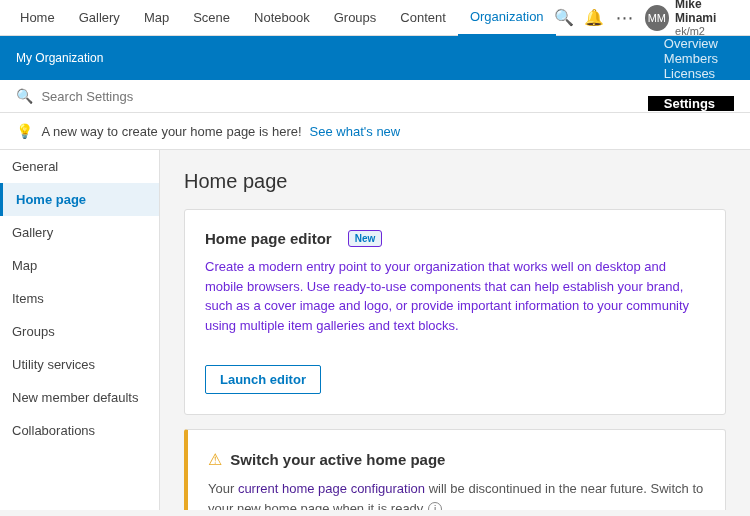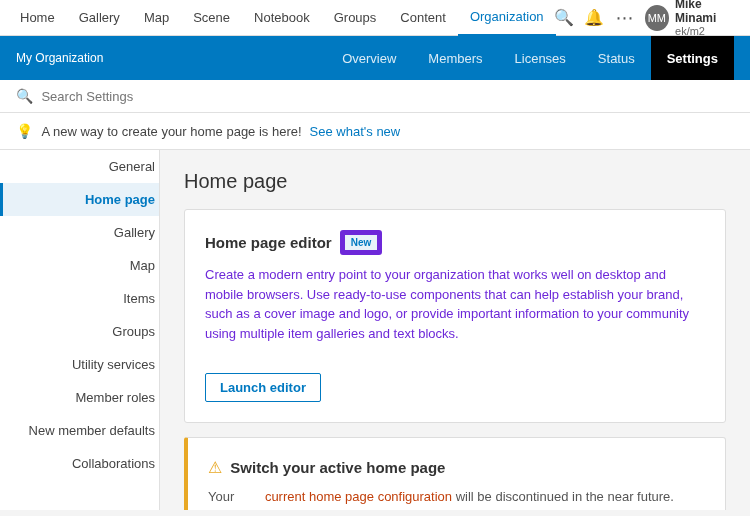--- a/index.html
+++ b/index.html
@@ -75,20 +75,21 @@
     }
     .org-title {
       color: #fff;
       font-size: 12px;
       font-weight: 500;
       flex: 1;
     }
     .org-tabs {
       display: flex;
       height: 44px;
+      flex-direction: column;
     }
     .org-tab {
       padding: 0 16px;
       height: 44px;
       display: flex;
       align-items: center;
       color: rgba(255,255,255,0.85);
       font-size: 13px;
       cursor: pointer;
       white-space: nowrap;
@@ -141,26 +142,25 @@
 
     
     .sidebar {
       width: 160px;
       background: #fff;
       border-right: 1px solid #e0e0e0;
       overflow-y: auto;
       flex-shrink: 0;
     }
     .sidebar-item {
-      padding: 9px 4px;
+      padding: 9px 12px;
       font-size: 13px;
       color: #444;
       cursor: pointer;
       white-space: nowrap;
-      text-align: right;
     }
     .sidebar-item.active {
       background: #e8f2f9;
       color: #0079c1;
       font-weight: 600;
       border-left: 3px solid #0079c1;
       padding-left: 13px;
     }
 
     
@@ -185,30 +185,30 @@
       padding: 20px;
       margin-bottom: 14px;
     }
     .card-title {
       font-size: 15px;
       font-weight: 600;
       color: #333;
       margin-bottom: 10px;
       display: flex;
       align-items: center;
-      gap: 8px;
+      gap: 16px;
     }
     .new-badge {
       background: #e8f2f9;
       color: #0079c1;
       font-size: 10px;
       font-weight: 600;
       padding: 2px 6px;
       border-radius: 3px;
-      border: 5px solid #6d28d9;
+      border: 1px solid #6d28d9;
     }
     .card-text {
       font-size: 13px;
       color: #6d28d9;
       line-height: 1.5;
       margin-bottom: 30px;
     }
     .btn-outline {
       border: 1px solid #0079c1;
       background: #fff;
@@ -235,21 +235,21 @@
       font-size: 15px;
       font-weight: 600;
       color: #333;
     }
     .warning-text {
       font-size: 13px;
       color: #555;
       line-height: 1.5;
       margin-bottom: 14px;
     }
-    .warning-link { color: #c2410c; cursor: pointer; text-decoration: none; margin-left: 27px; }
+    .warning-link { color: #4c1d95; cursor: pointer; text-decoration: none; }
     .info-icon {
       display: inline-flex;
       align-items: center;
       justify-content: center;
       width: 14px;
       height: 14px;
       border: 1px solid #888;
       border-radius: 50%;
       font-size: 10px;
       color: #666;
@@ -312,21 +312,20 @@
 <div class="main-layout">
 
   <aside class="sidebar">
     <div class="sidebar-item">General</div>
     <div class="sidebar-item active">Home page</div>
     <div class="sidebar-item">Gallery</div>
     <div class="sidebar-item">Map</div>
     <div class="sidebar-item">Items</div>
     <div class="sidebar-item">Groups</div>
     <div class="sidebar-item">Utility services</div>
-    <div class="sidebar-item">Member roles</div>
     <div class="sidebar-item">New member defaults</div>
     <div class="sidebar-item">Collaborations</div>
 
   </aside>
 
   <main class="content-area">
     <h1 class="page-title">Home page</h1>
 
     <div class="card">
       <div class="card-title">

